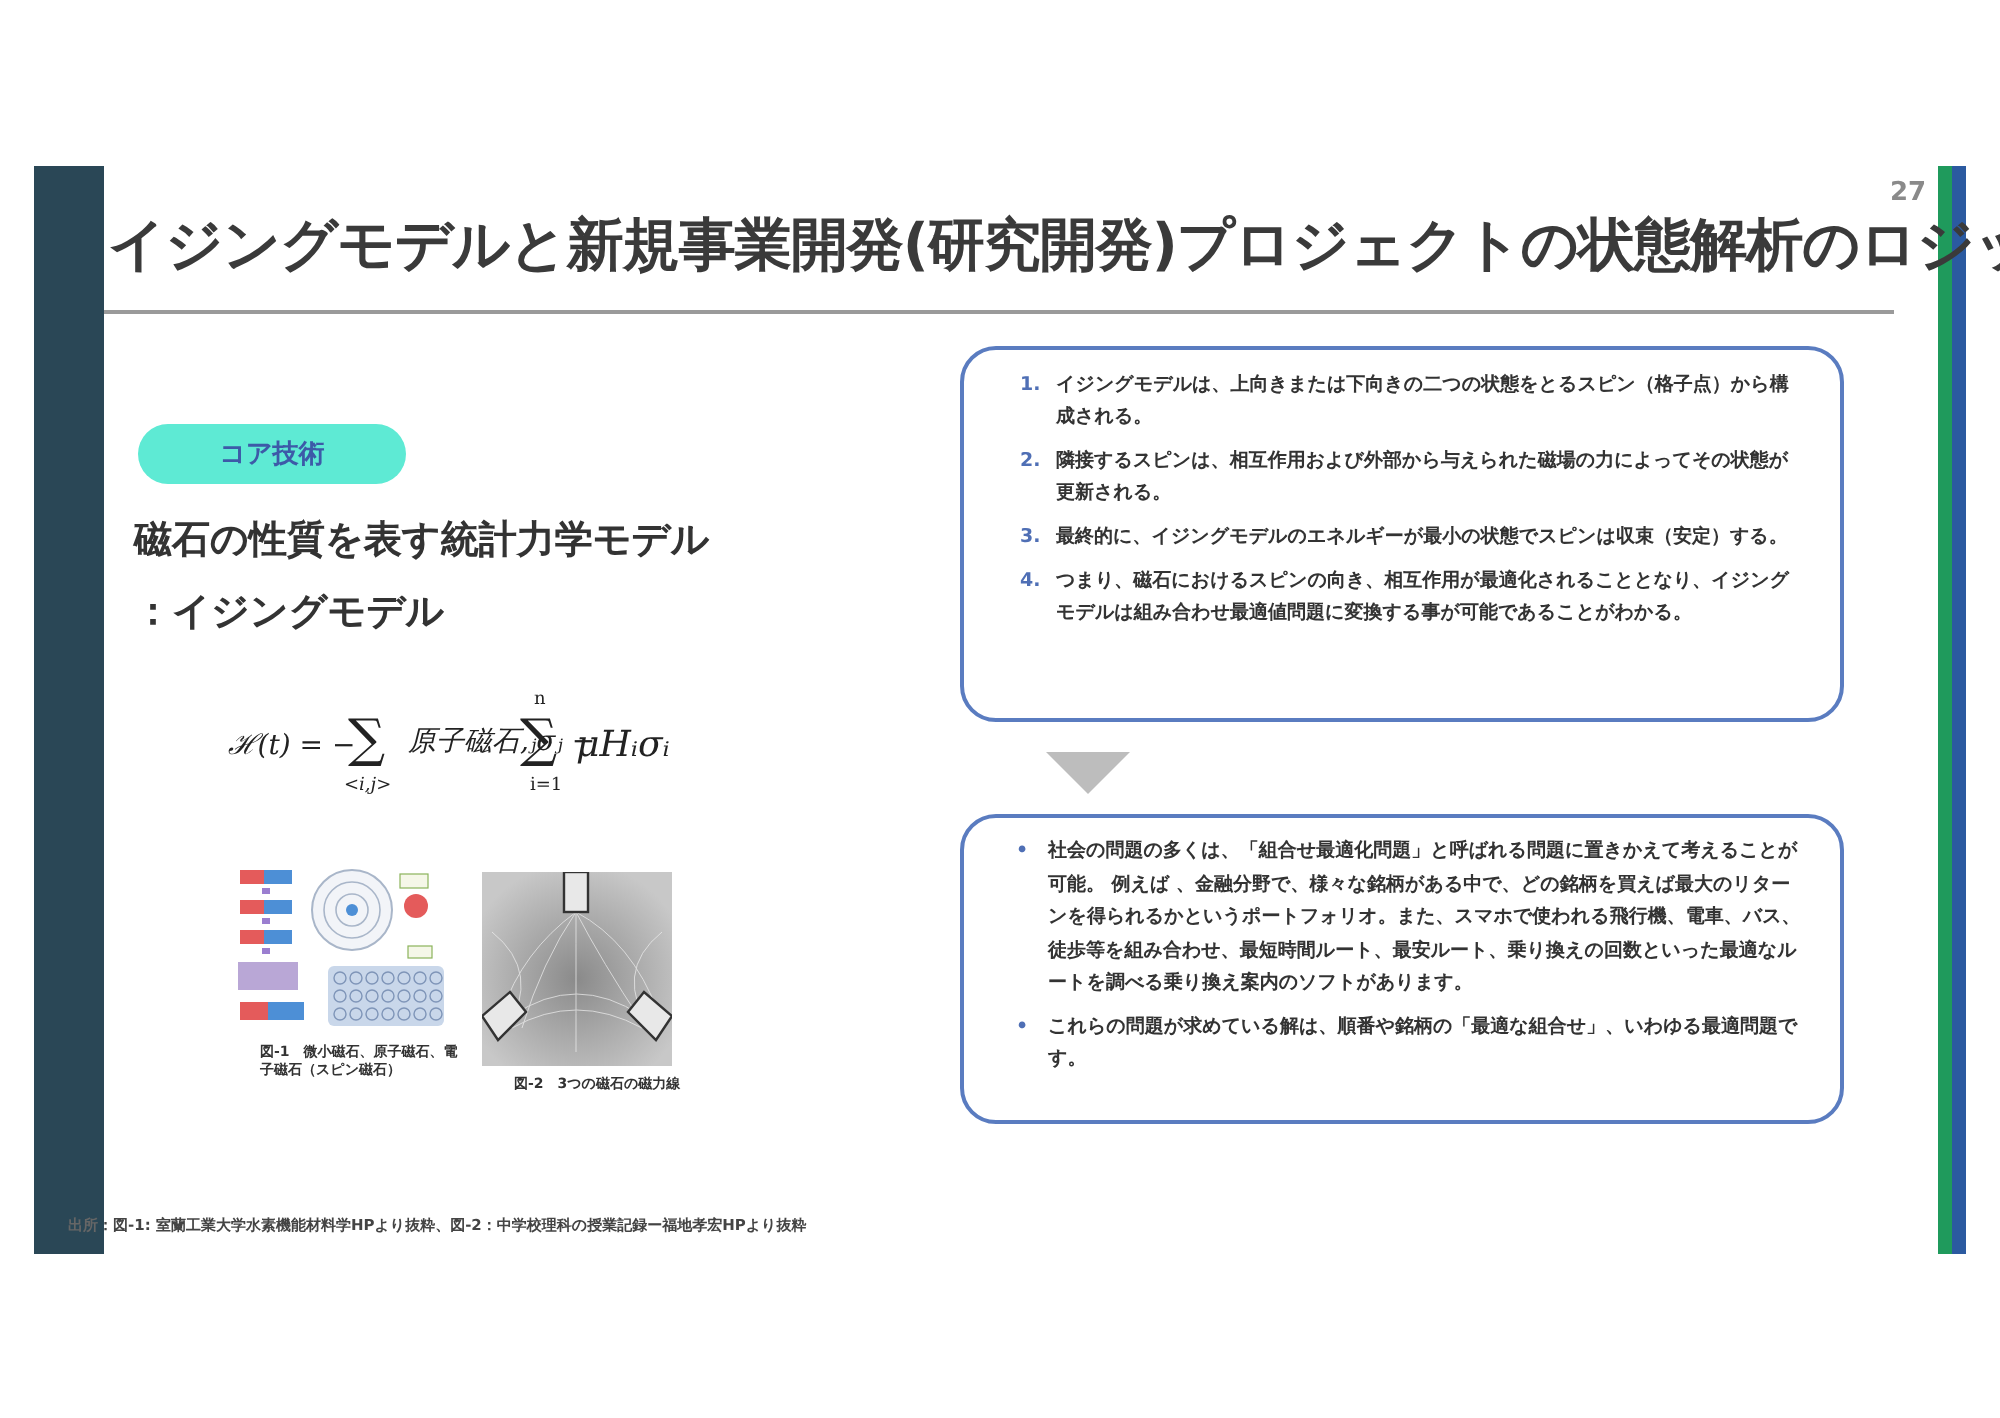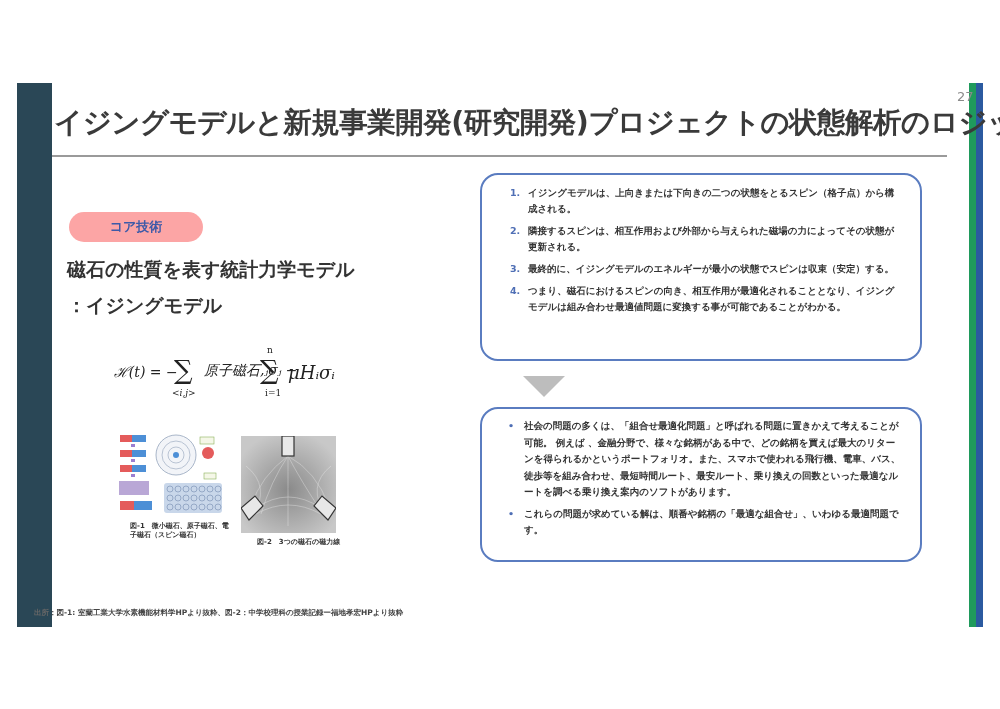--- a/index.html
+++ b/index.html
@@ -2,25 +2,25 @@
 <html><head>
   <meta charset="utf-8">
   <style>
     html, body { margin: 0; padding: 0; background: #ffffff; }
     body { width: 1000px; height: 709px; position: relative; overflow: hidden;
            font-family: "DejaVu Sans", "Liberation Sans", sans-serif; color: #333; }
     .slide { position: absolute; left: 0; top: 0; width: 1000px; height: 709px; background: #fff; }
     .left-bar { position: absolute; left: 17px; top: 83px; width: 35px; height: 544px; background: #2a4756; }
     .right-bar-green { position: absolute; left: 969px; top: 83px; width: 7px; height: 544px; background: #1f9a5c; }
     .right-bar-blue { position: absolute; left: 976px; top: 83px; width: 7px; height: 544px; background: #2b5aa0; }
-    .page-num { position: absolute; left: 945px; top: 89px; font-size: 13px; color: #8a8a8a; font-weight: normal; margin-left: 12px; }
+    .page-num { position: absolute; left: 945px; top: 89px; font-size: 13px; color: #8a8a8a; font-weight: bold; }
     .title { position: absolute; left: 54px; top: 104px; font-size: 28.5px; font-weight: bold; color: #3a3a3a; letter-spacing: -0.5px; white-space: nowrap; }
     .title-rule { position: absolute; left: 52px; top: 155px; width: 895px; height: 2px; background: #9a9a9a; }
 
-    .pill { position: absolute; left: 69px; top: 212px; width: 134px; height: 30px; border-radius: 15px; background: #fca5a5;
+    .pill { position: absolute; left: 69px; top: 212px; width: 134px; height: 30px; border-radius: 15px; background: #5eead4;
             display: flex; align-items: center; justify-content: center; font-size: 13px; font-weight: bold; color: #3d5aa8; }
     .heading1 { position: absolute; left: 67px; top: 257px; font-size: 19px; font-weight: bold; color: #333; white-space: nowrap; }
     .heading2 { position: absolute; left: 67px; top: 293px; font-size: 19px; font-weight: bold; color: #333; white-space: nowrap; }
 
     .formula { position: absolute; left: 112px; top: 345px; width: 230px; height: 60px; font-family: "DejaVu Serif", serif; color: #222; }
     .formula .lhs { position: absolute; left: 2px; top: 17px; font-size: 14px; font-style: italic; }
     .formula .sum1 { position: absolute; left: 62px; top: 10px; font-size: 26px; }
     .formula .sub1 { position: absolute; left: 60px; top: 43px; font-size: 9px; font-style: italic; }
     .formula .mid { position: absolute; left: 92px; top: 17px; font-size: 14px; font-style: italic; }
     .formula .sum2 { position: absolute; left: 148px; top: 10px; font-size: 26px; }

